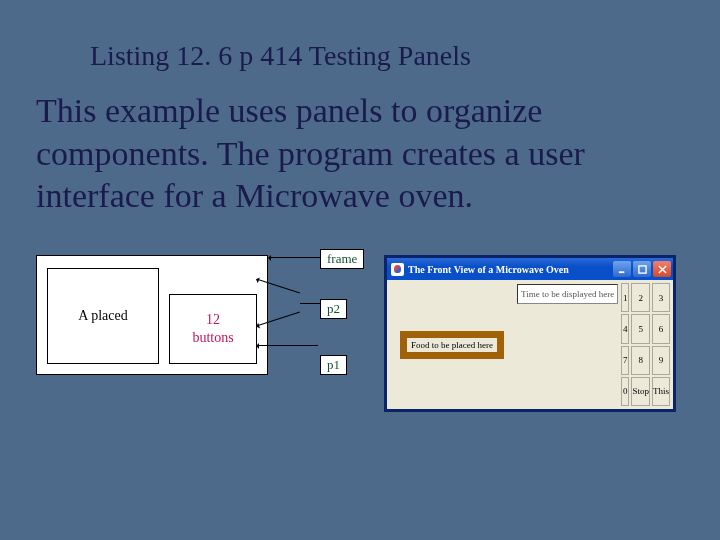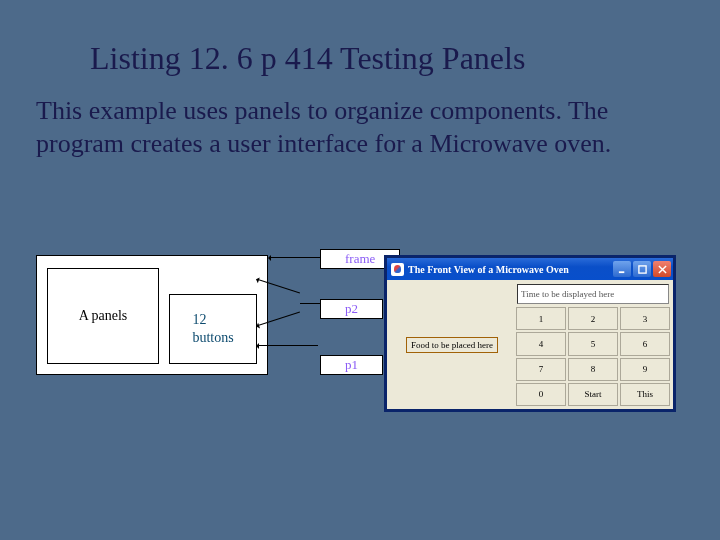--- a/index.html
+++ b/index.html
@@ -1,69 +1,69 @@
 <!DOCTYPE html>
 <html><head>
 <meta charset="utf-8">
 <style>
 html,body{margin:0;padding:0}
 body{width:720px;height:540px;background:#4d6a8a;font-family:Georgia,'Times New Roman',serif;overflow:hidden;position:relative}
 .slide{position:absolute;inset:0}
-.title{margin:40px 0 18px 90px;font-size:32px;color:#1a1a4d;font-weight:400}
-.body-text{margin:0 40px 0 36px;font-size:26px;color:#1a1a4d;line-height:1.25}
+.title{margin:40px 0 18px 90px;font-size:28px;color:#1a1a4d;font-weight:400}
+.body-text{margin:0 40px 0 36px;font-size:34px;color:#1a1a4d;line-height:1.25}
 .figure-area{position:absolute;top:255px;left:36px;right:30px;height:180px}
 
 
 .sch{position:absolute;left:0;top:0;width:232px;height:120px;background:#fff;border:1px solid #000;box-sizing:border-box}
 .sch-btn{position:absolute;left:10px;top:12px;width:112px;height:96px;border:1px solid #000;box-sizing:border-box;display:flex;align-items:center;justify-content:center;font:14px 'Times New Roman',serif;color:#000}
 .sch-field{position:absolute;left:132px;top:12px;width:88px;height:22px;border:1px solid #000;box-sizing:border-box;display:flex;align-items:center;justify-content:center;font:14px 'Times New Roman',serif;color:#000}
-.sch-btns12{position:absolute;left:132px;top:38px;width:88px;height:70px;border:1px solid #000;box-sizing:border-box;display:flex;align-items:center;justify-content:center;text-align:left;font:14px 'Times New Roman',serif;color:#0c4a6e;line-height:1.3}
+.sch-btns12{position:absolute;left:132px;top:38px;width:88px;height:70px;border:1px solid #000;box-sizing:border-box;display:flex;align-items:center;justify-content:center;text-align:center;font:14px 'Times New Roman',serif;color:#be185d;line-height:1.3}
 
 
 .arr{position:absolute;border-top:1px solid #000}
 .arr::before{content:'';position:absolute;left:-5px;top:-3px;border:3px solid transparent;border-right-color:#000}
 .lead{position:absolute;border-top:1px solid #000}
 
 
-.lbl{position:absolute;background:#fff;border:1px solid #000;padding:1px 24px;font:13px 'Times New Roman',serif;color:#8b5cf6}
+.lbl{position:absolute;background:#fff;border:1px solid #000;padding:1px 6px;font:13px 'Times New Roman',serif;color:#14532d}
 .lbl-frame{left:284px;top:-6px}
 .lbl-p2{left:284px;top:44px}
 .lbl-p1{left:284px;top:100px}
 
 
 .win{position:absolute;left:348px;top:0;width:292px;height:157px;border:3px solid #0a246a;background:#ece9d8;box-sizing:border-box;font-family:Tahoma,Arial,sans-serif}
 .tbar{height:22px;background:linear-gradient(to bottom,#2a6bd8 0%,#0a4fc8 40%,#084fcb 100%);display:flex;align-items:center;padding:0 2px 0 4px;color:#fff;font:bold 10px Tahoma}
 .tbar .java-icon{width:13px;height:13px;margin-right:4px;display:inline-block;background:#fff;border-radius:2px;position:relative}
 .tbar .java-icon::after{content:'';position:absolute;left:3px;top:2px;width:7px;height:8px;border-radius:50% 50% 40% 40%;background:linear-gradient(135deg,#d44 40%,#36c 60%)}
 .tbar-title{flex:1;white-space:nowrap;overflow:hidden}
 .wbtns{display:flex;gap:2px}
 .wb{width:18px;height:16px;border-radius:2px;display:flex;align-items:center;justify-content:center;font:bold 10px Tahoma;color:#fff;box-sizing:border-box}
 .wb-min{background:linear-gradient(#6fa3ec,#2e6bd0)}
 .wb-max{background:linear-gradient(#6fa3ec,#2e6bd0)}
 .wb-close{background:linear-gradient(#f08070,#d24a2a)}
 .wb svg{width:9px;height:9px}
 
 .content{position:absolute;left:2px;right:2px;top:24px;bottom:2px;background:#ece9d8;display:flex}
 .food{flex:1;display:flex;align-items:center;justify-content:center}
-.food-box{border:1px solid #a16207;background:#ece9d8;padding:2px 4px;font:9px Tahoma;color:#000}
-.rpane{width:156px;display:flex;flex-direction:column}
+.food-box{border:7px solid #a16207;background:#ece9d8;padding:2px 4px;font:9px Tahoma;color:#000}
+.rpane{width:156px;display:flex;flex-direction:row}
 .timefield{height:18px;margin:2px;border:1px inset #888;background:#fff;font:9px Tahoma;color:#555;display:flex;align-items:center;padding:0 3px;white-space:nowrap;overflow:hidden}
 .keys{flex:1;display:grid;grid-template-columns:repeat(3,1fr);grid-template-rows:repeat(4,1fr);gap:0}
 .key{border:1px solid #aca899;background:#ece9d8;display:flex;align-items:center;justify-content:center;font:9px Tahoma;color:#000;margin:1px}
 </style>
 </head>
 <body>
 <div class="slide">
   <h1 class="title">Listing 12. 6 p 414 Testing Panels</h1>
   <p class="body-text">This example uses panels to organize components. The program creates a user interface for a Microwave oven.</p>
 
   <div class="figure-area">
 
     <div class="sch">
-      <div class="sch-btn">A panels</div>
+      <div class="sch-btn">A placed</div>
       <div class="sch-btns12">12<br>buttons</div>
     </div>
 
     <div class="arr" style="left:234px;top:2px;width:32px"></div>
     <div class="lead" style="left:266px;top:2px;width:18px"></div>
 
     <div class="arr" style="left:222px;top:24px;width:44px;transform:rotate(18deg);transform-origin:left center"></div>
     <div class="arr" style="left:222px;top:70px;width:44px;transform:rotate(-18deg);transform-origin:left center"></div>
     <div class="lead" style="left:264px;top:48px;width:20px"></div>
 
@@ -105,20 +105,20 @@
             <div class="key">1</div>
             <div class="key">2</div>
             <div class="key">3</div>
             <div class="key">4</div>
             <div class="key">5</div>
             <div class="key">6</div>
             <div class="key">7</div>
             <div class="key">8</div>
             <div class="key">9</div>
             <div class="key">0</div>
-            <div class="key">Start</div>
+            <div class="key">Stop</div>
             <div class="key">This</div>
           </div>
         </div>
       </div>
     </div>
   </div>
 </div>
 
 </body></html>

